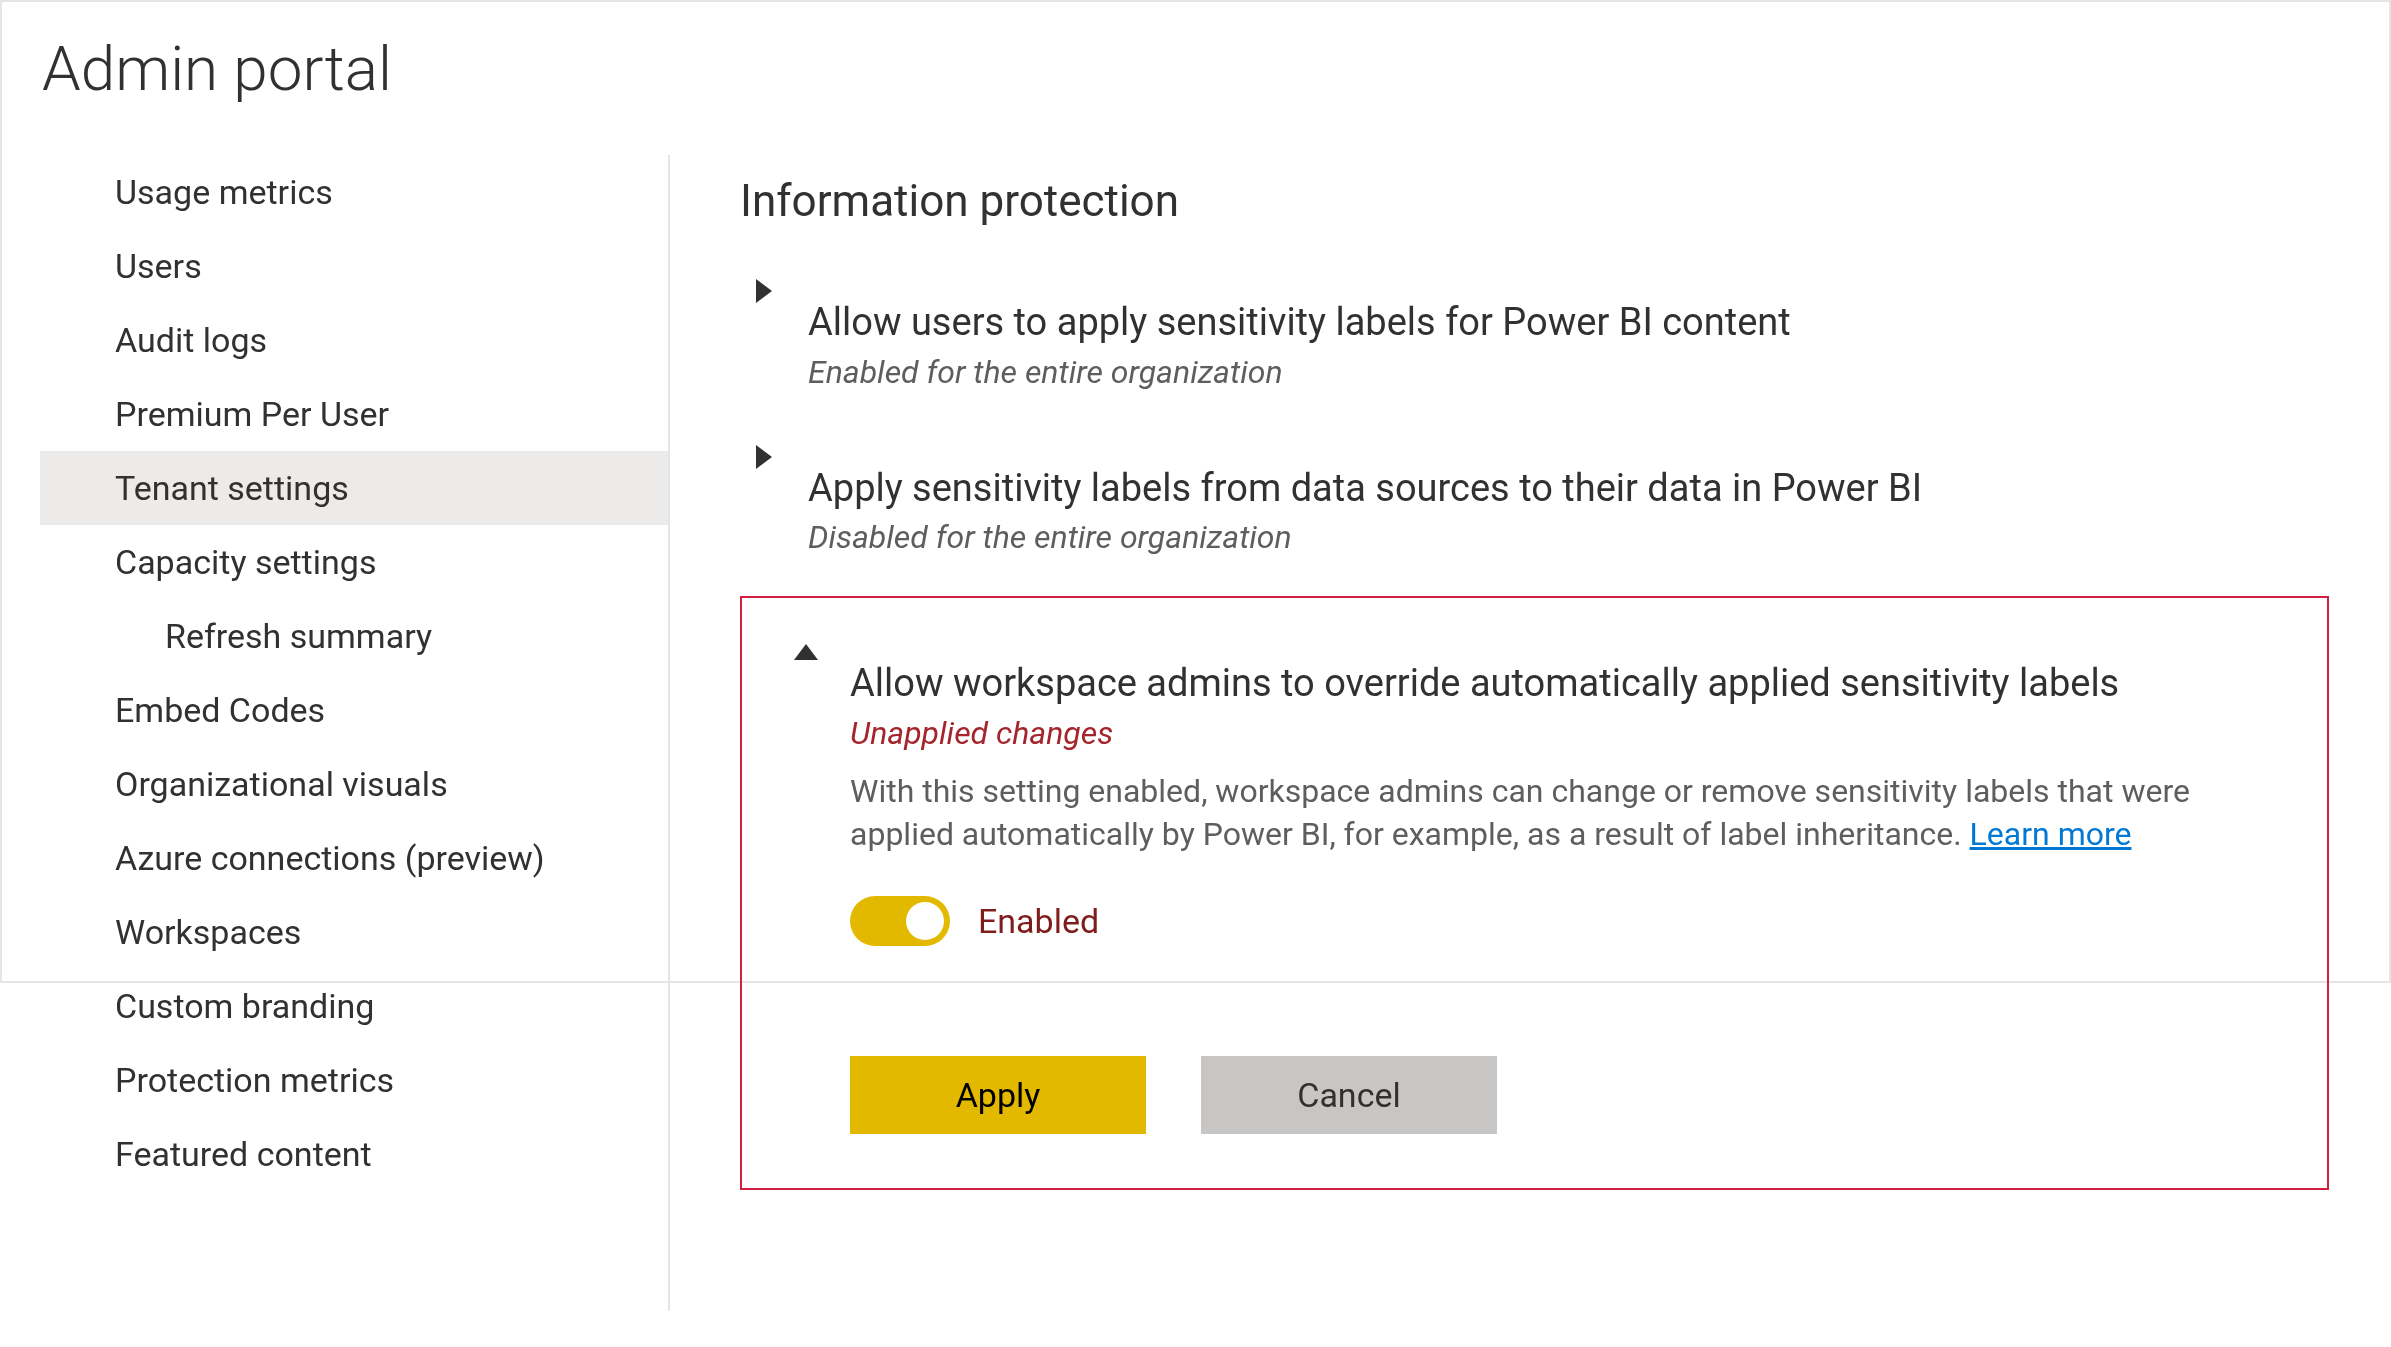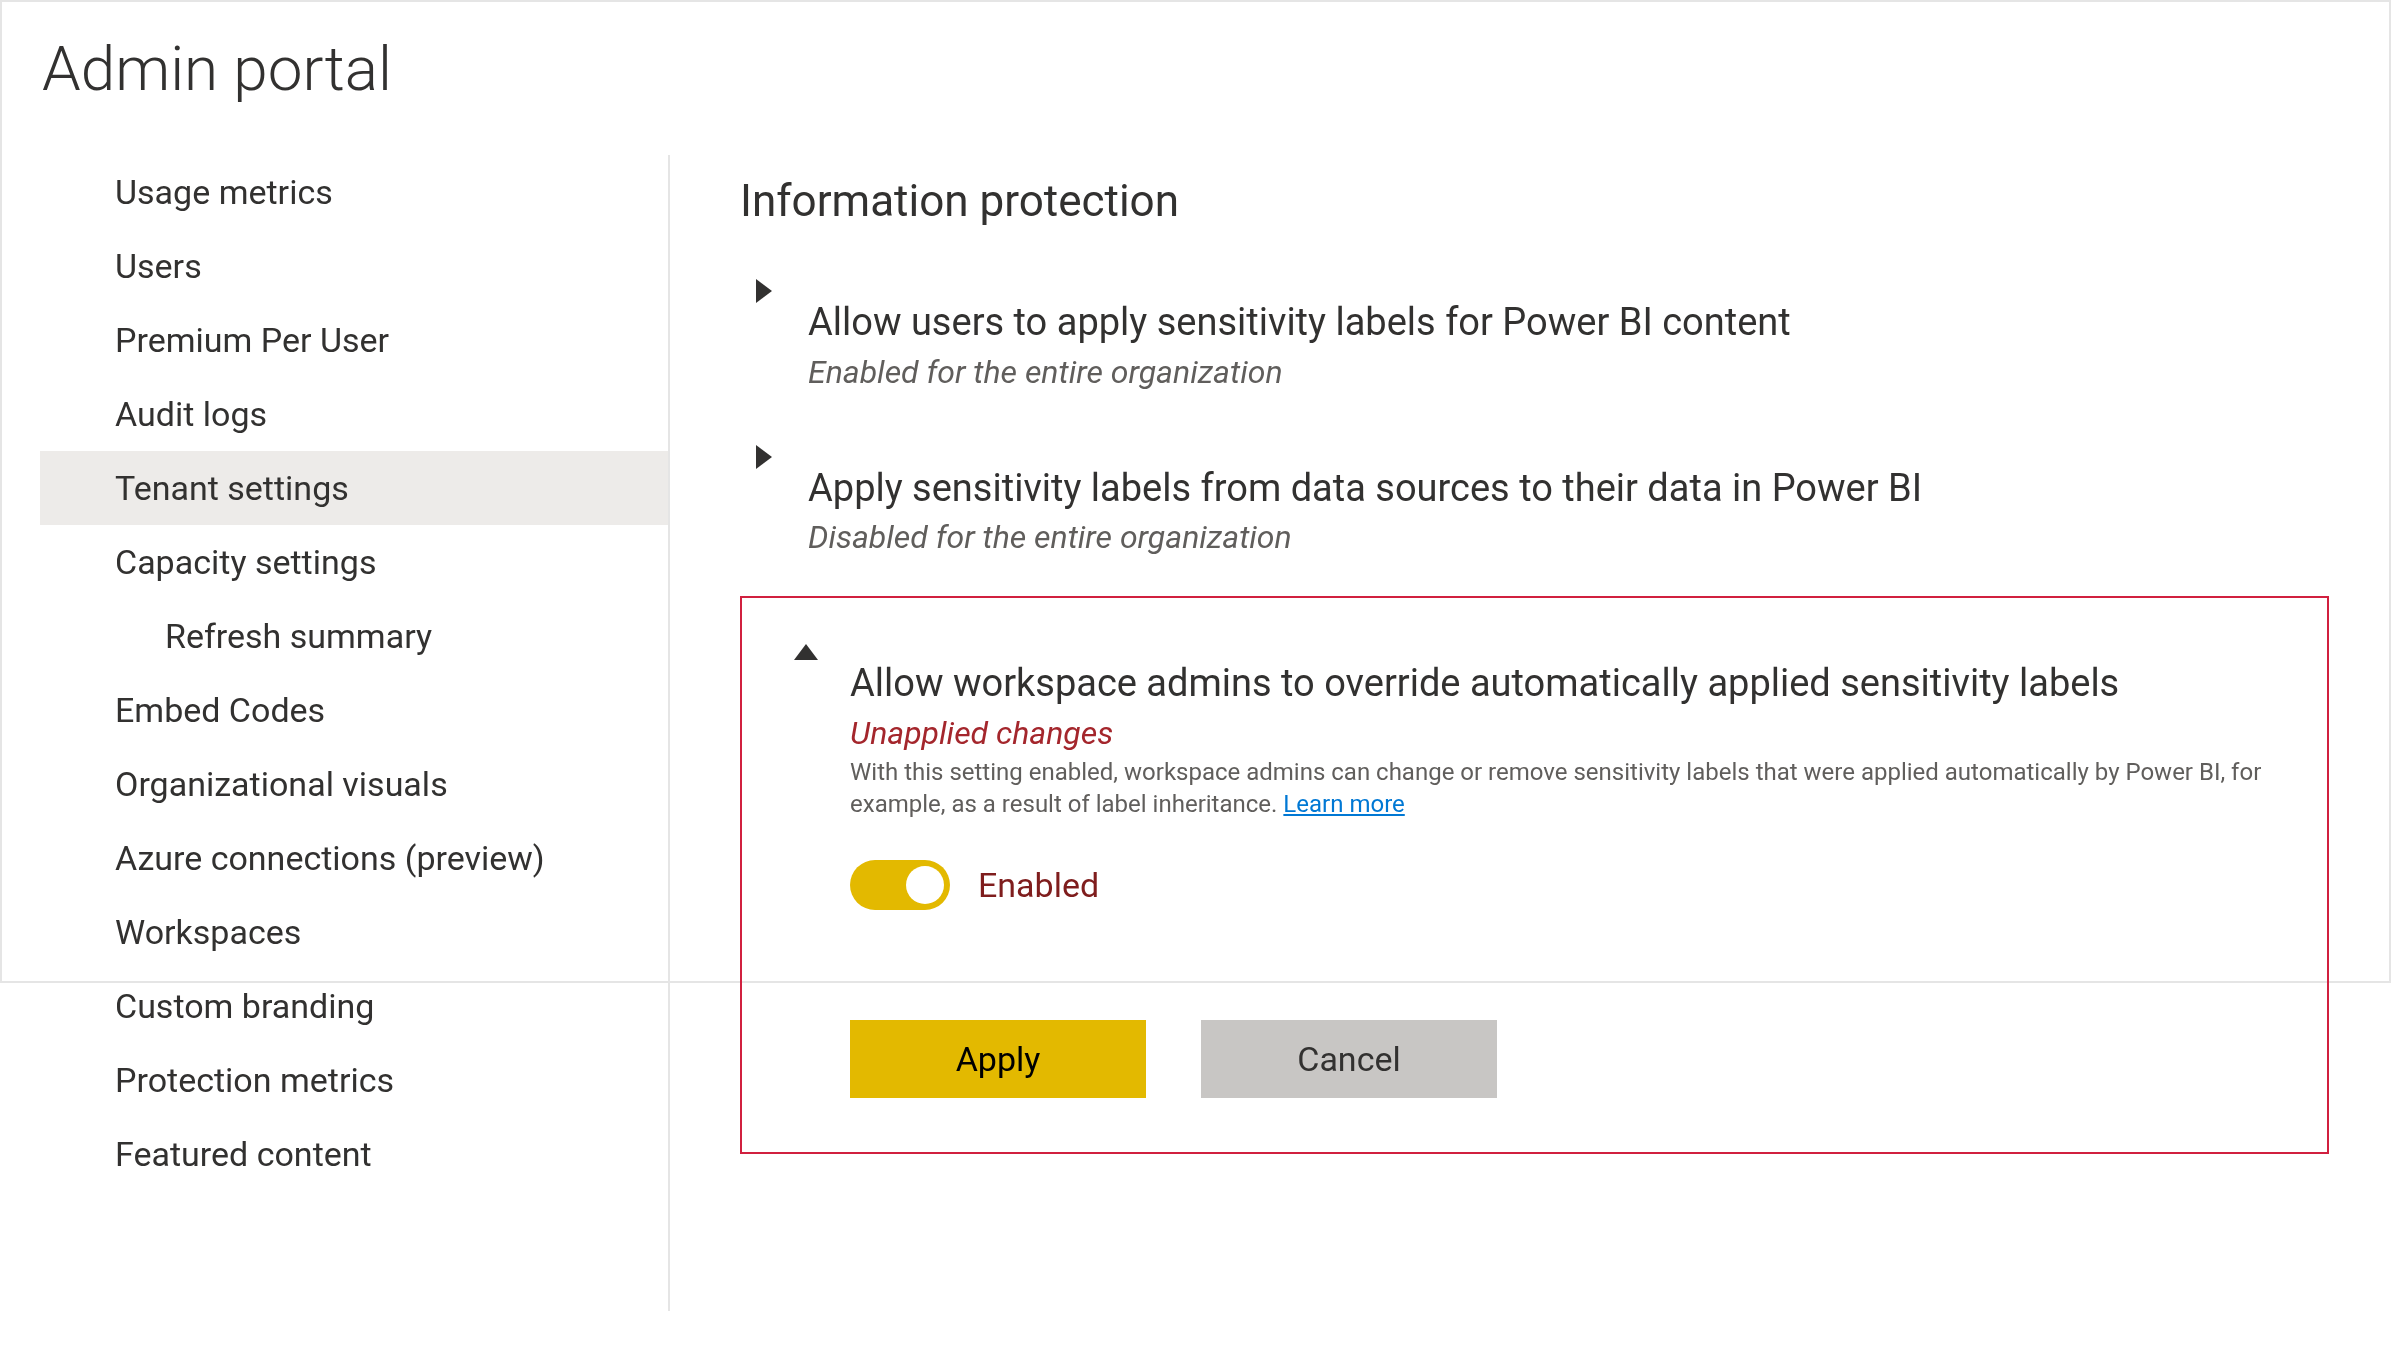--- a/index.html
+++ b/index.html
@@ -92,24 +92,24 @@
     margin-top: 6px;
   }
   .highlight-box .setting-row { margin-bottom: 14px; }
   .unapplied {
     font-size: 32px;
     font-style: italic;
     color: #a4262c;
     margin-top: 6px;
   }
   .setting-desc {
-    font-size: 24px;
+    font-size: 32px;
     color: #605e5c;
     line-height: 1.35;
-    margin-top: 4px;
+    margin-top: 18px;
     max-width: 1420px;
   }
   .learn-more {
     color: #0078d4;
     text-decoration: underline;
     cursor: pointer;
   }
   .toggle-row {
     display: flex;
     align-items: center;
@@ -166,22 +166,22 @@
 <body>
 
 <div class="frame">
   <h1 class="page-title">Admin portal</h1>
 
   <div class="content-row">
 
     <nav class="sidebar">
       <div class="nav-item">Usage metrics</div>
       <div class="nav-item">Users</div>
+      <div class="nav-item">Audit logs</div>
       <div class="nav-item">Premium Per User</div>
-      <div class="nav-item">Audit logs</div>
       <div class="nav-item selected">Tenant settings</div>
       <div class="nav-item">Capacity settings</div>
       <div class="nav-item indent">Refresh summary</div>
       <div class="nav-item">Embed Codes</div>
       <div class="nav-item">Organizational visuals</div>
       <div class="nav-item">Azure connections (preview)</div>
       <div class="nav-item">Workspaces</div>
       <div class="nav-item">Custom branding</div>
       <div class="nav-item">Protection metrics</div>
       <div class="nav-item">Featured content</div>

